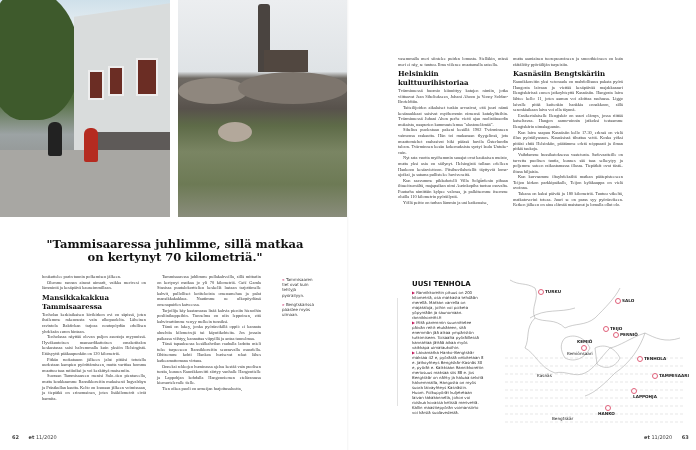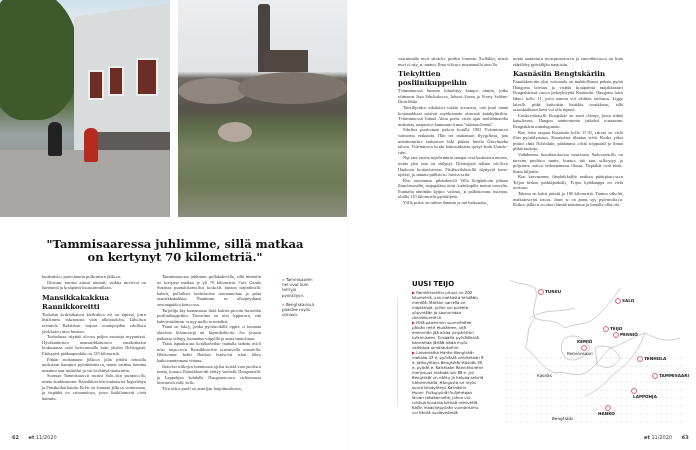--- a/index.html
+++ b/index.html
@@ -70,21 +70,21 @@
   <div class="rock" style="left:40px;top:122px;width:34px;height:20px;background:#b3a89b;"></div>
 </div>
 
 <div class="abs gutter"></div>
 
 <div class="abs pullquote">"Tammisaaressa juhlimme, sillä matkaa on kertynyt 70 kilometriä."</div>
 
 <div class="abs col" style="left:42px;top:274px;width:104px;">
   <p class="first">houkuttelee parin tunnin polkemisen jälkeen.</p>
   <p>Olemme rannan ainoat uimarit, vaikka merivesi on lämmintä ja kesäpäivä kauneimmillaan.</p>
-  <div class="h2">Mansikkakakkua Rannikkoreitti</div>
+  <div class="h2">Mansikkakakkua Tammisaaressa</div>
   <p class="first">Tenholan keskiaikaisen kivikirkon ovi on säpissä, joten ihailemme rakennusta vain ulkopuolelta. Läheinen ravintola Bakfickan tarjoaa noutopöydän edullisen yhdeksän euron hintaan.</p>
   <p>Tenholassa näyttää olevan paljon asuntoja myynnissä. Hyväkuntoisen mansardikattoisen omakotitalon keskustassa saisi halvemmalla kuin yksiön Helsingistä. Etäisyyttä pääkaupunkiin on 120 kilometriä.</p>
   <p>Pitkän ruokatauon jälkeen jalat pitäisi totutella uudestaan kampien pyörittämiseen, mutta varttiaa homma muuttuu taas rutiiniksi ja voi keskittyä maisemiin.</p>
   <p>Suoraan Tammisaareen menisi Salo–tien pientareella, mutta koukkaamme Rannikkoreitin mukaisesti Ingvalsbyn ja Prästkullan kautta. Kelto on lounaan jälkeen voimissaan, ja tiepätkä on erinomainen, joten lisäkilometrit eivät harmita.</p>
 </div>
 
 <div class="abs col" style="left:157px;top:274px;width:104px;">
   <p>Tammisaaressa juhlimme pullakahveilla, sillä mittariin on kertynyt matkaa jo yli 70 kilometriä. Café Gamla Stanissa puutalokorttelien keskellä lastaan tarjottimelle kahvit, pullolliset kotitekoista omenamehua ja palat mansikkakakkua. Nautimme ne ulkopöydässä omenapuiden katveessa.</p>
   <p>Tarjoilija käy kaatamassa lisää kahvia pieniin hienoihin posliinikuppeihin. Tunnelma on niin leppoinen, että kahvivarttimme venyy melkein tunniksi.</p>
   <p>Tämä on lakey, jonka pyöräretkillä oppii: ei kannata ahnehtia kilometrejä tai käyntikohteita. Jos jossain paikassa viihtyy, kannattaa viipyillä ja antaa tunnelmaa.</p>
@@ -103,42 +103,42 @@
 </div>
 
 <div class="abs folio" style="left:12px;top:434px;">
   <span class="num">62</span>
   <span class="mag">et</span>
   <span>11/2020</span>
 </div>
 
 <div class="abs col" style="left:398px;top:56px;width:110px;">
   <p class="first">vasemmalla meri siintelee puiden lomasta. Sielläkin, missä meri ei näy, se tuntuu. Ilma viilenee muutamalla asteella.</p>
-  <div class="h2">Tiekylttien posliinikuppeihin</div>
+  <div class="h2">Helsinkiin kulttuurihistoriaa</div>
   <p class="first">Tvärminnessä huomio kiinnittyy katujen nimiin, jotka viittaavat Jean Sibeliukseen, Juhani Ahoon ja Venny Soldan-Brofeldtiin.</p>
   <p>Taiteilijoiden aikalaiset tuskin arvasivat, että juuri nämä kesänaukkaat saisivat myöhemmin nimensä katukyltteihin. Tvärminnessä Juhani Ahon perhe vietti ajan ruolistiinaodin mukaista, naapurien kummastelemaa "alastonelämää".</p>
   <p>Sibelius puolestaan pakeni kesällä 1902 Tvärminneen vaimonsa raskautta. Hän toi mukanaan flyygelinsä, jota muuttomiehet raahasivat hiki päässä huvila Österlundin taloon. Tvärminnen kesän kokemuksista syntyi laulu Untuke-cuin.</p>
   <p>Nyt sata vuotta myöhemmin suuajat ovat kaukaisen muisto, mutta yksi asia on säilynyt. Helsingistä tullaan edelleen Hankoon kesänviettoon. Pitsihuvilahotellit täyttyvät loma-ajoiksi, ja satama pullistelee huviveneitä.</p>
   <p>Kun saavumme pikkuhotelli Villa Solgårdenin pihaan iltaseitsemältä, majapaikan nimi Aurinkopiha tuntuu osuvalta. Puutarha nimittäin kylpee valossa, ja palkitsemme itsemme oluilla 110 kilometrin pyöräilystä.</p>
   <p>Yöllä peitto on turhan lämmin ja uni katkonaise,</p>
 </div>
 
 <div class="abs col" style="left:513px;top:56px;width:110px;">
   <p class="first">mutta aamiainen tuorepuuroineen ja smoothieineen on kuin räätälöity pyöräilijän tarpeisiin.</p>
   <div class="h2">Kasnäsiin Bengtskäriin</div>
   <p class="first">Rannikkoreitin yksi vetonaula on mahdollisuus pakata pyörä Hangosta laivaan ja viettää kesäpäivää majakkasaari Bengtskärissä ennen jatkoyhteyttä Kasnäsiin. Hangosta laiva lähtee kello 11, joten aamun voi aloittaa rauhassa. Liggo laivalle pitää kuitenkin hankkia ennakkoon, sillä sesonkiaikaan laiva voi olla täynnä.</p>
   <p>Ensikertalaiselle Bengtskär on suuri elämys, jossa riittää katseltavaa. Hangon aamu-uinnin jatkoksi testaamme Bengtskärin uimalaguunin.</p>
   <p>Kun laiva saapuu Kasnäsiin kello 17.30, edessä on vielä illan pyöräilyannos. Kasnäsissä tihuttaa vettä. Koska yöksi pitäisi ehtiä Helsinkiin, päätämme edetä reippaasti ja ilman pitkiä taukoja.</p>
   <p>Vaihdamme bussikatoksessa vaatetusta. Sadevaatteille on tarvetta puolisen tuntia, kunnes sää taas selkeytyy ja poljemme sateen raikastamassa illassa. Tiepätkät ovat tästä–iltana hiljaisia.</p>
   <p>Kun kurvaamme iltayhdeksältä matkan päätepisteeseen Teijon kirkon parkkipaikalle, Teijon kyläkauppa on vielä avoinna.</p>
   <p>Takana on kaksi päivää ja 180 kilometriä. Tuntuu väkeltä, matkatoverini toteaa. Juuri se on paras syy pyöräretkeen. Retken jälkeen on aina elämää maistanut ja lomalla ollut olo.</p>
 </div>
 
 <div class="abs box-rule"></div>
-<div class="abs box-title" style="left:412px;top:280px;">UUSI TEIJO</div>
+<div class="abs box-title" style="left:412px;top:280px;">UUSI TENHOLA</div>
 <div class="abs box-text" style="left:412px;top:290px;width:72px;">
   <p><span class="arr">▶</span> <span>Rannikkoreitin pituus on 200 kilometriä, osa matkasta tehdään merellä. Matkan varrella on majataloja, joihin voi poiketa yöpymään ja saunomaan. rannikkoreitti.fi</span></p>
   <p><span class="arr">▶</span> <span>Mitä paremmin suunnittelee päivän reitit etukäteen, sitä enemmän jää aikaa ympäristön tutkimiseen. Toisaalta pyöräillessä kannattaa jättää aikaa myös vaikkapa uimataukoihin.</span></p>
   <p><span class="arr">▶</span> <span>Laivamatka Hanko–Bengtskär maksaa 42 e, pyörästä veloitetaan 8 e. Jatkoyhteys Bengtskär–Kasnäs 30 e, pyörät e. Kaikkiaan Rannikkoreitin meriosuus maksaa siis 88 e. Jos Bengtskär on nähty ja haluaa selvitä halvemmalla, Hangosta on myös suora laivayhteys Kasnäsiin.</span></p>
   <p><span>Huom. Polkupyörät kuljetetaan laivan takakannella, johon voi roiskua kovassa kelissä merivettä. Kallin maastiepyörän voimansiirto voi kärsiä suolavedestä.</span></p>
 </div>
 
 <div class="abs map">
   <svg width="185" height="152" viewBox="0 0 185 152" style="position:absolute;left:0;top:0;">
     <g fill="none" stroke="#9a9a9a" stroke-width="0.5">

